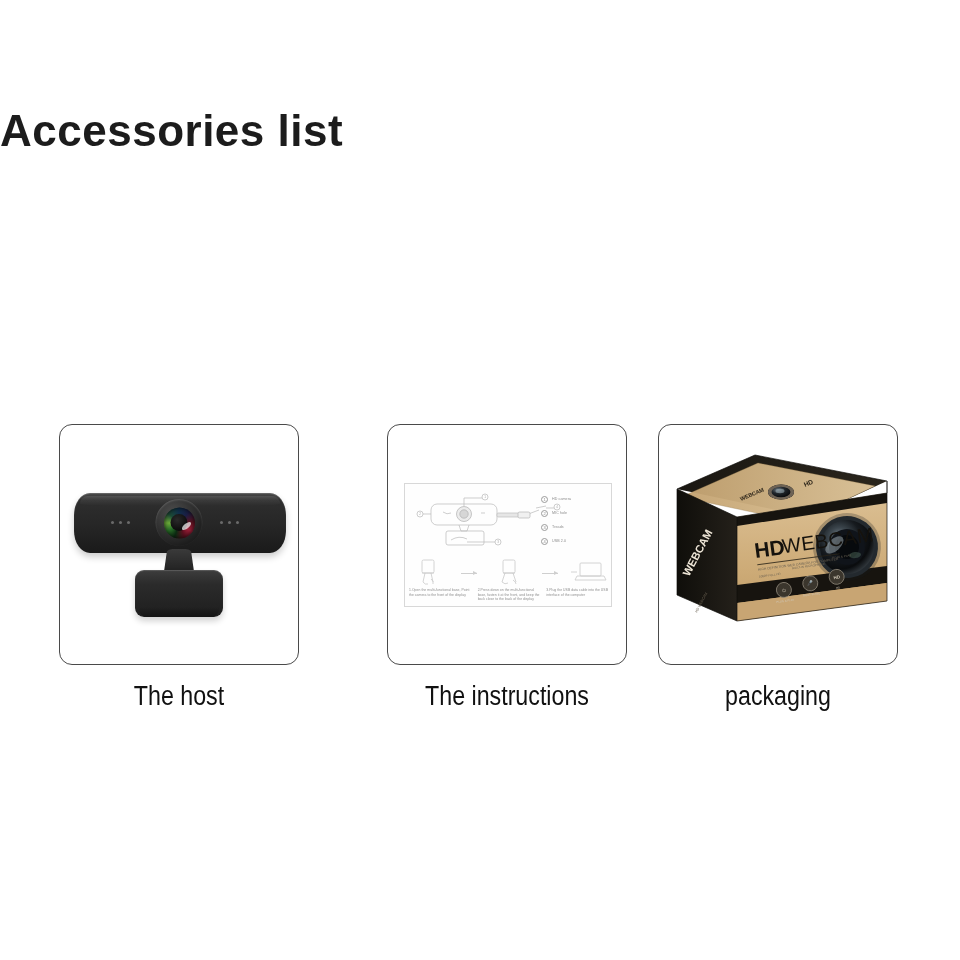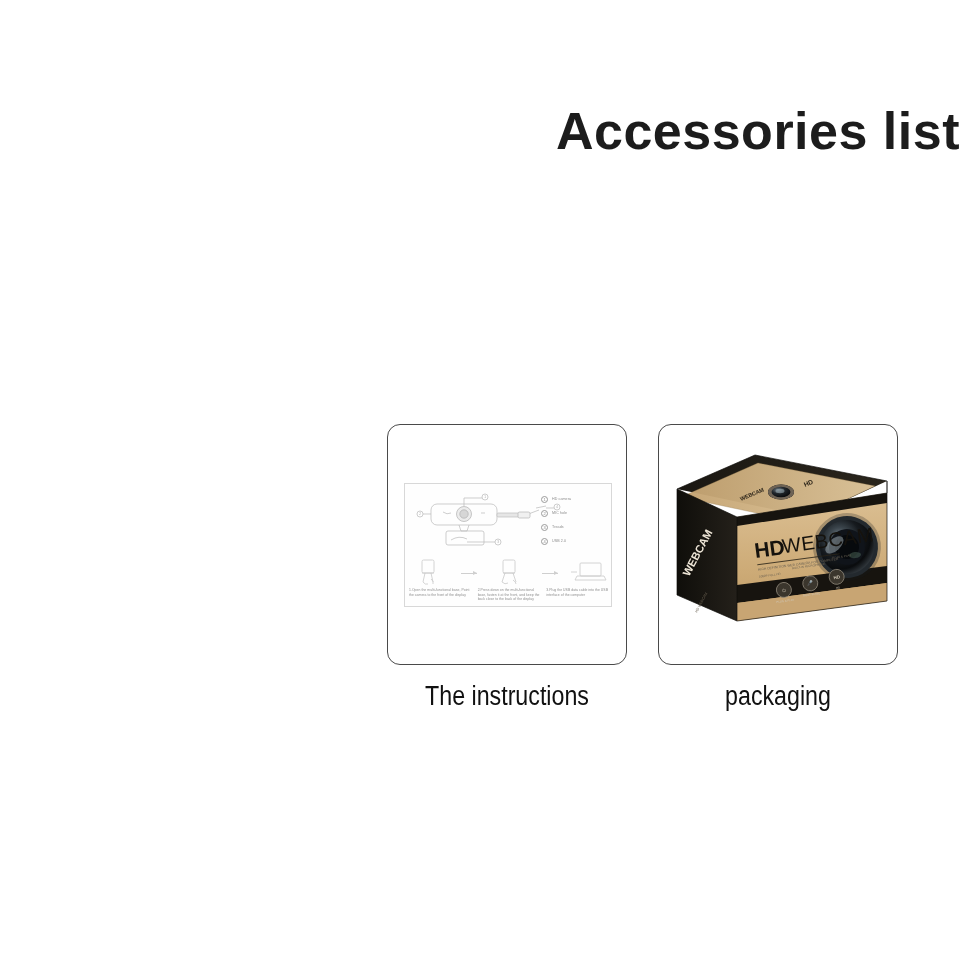--- a/index.html
+++ b/index.html
@@ -15,24 +15,24 @@
     font-family: "Liberation Sans", sans-serif;
     overflow: hidden;
   }
 
   
   .page-title {
     position: absolute;
     top: 92px;
     left: 0;
     width: 960px;
-    text-align: right;
+    text-align: left;
     font-family: "Liberation Sans", sans-serif;
     font-weight: bold;
-    font-size: 52px;
+    font-size: 44px;
     line-height: 78px;
     letter-spacing: 0.5px;
     color: #1c1c1c;
     white-space: nowrap;
   }
 
   
   .cards-row {
     position: absolute;
     top: 424px;
@@ -298,20 +298,50 @@
   .box-txt-badge { font-family: "Liberation Sans", sans-serif; fill: #cfc6b6; }
   .box-txt-top { font-family: "Liberation Sans", sans-serif; font-weight: bold; fill: #2a2318; }
 </style>
 </head>
 <body>
 
 <div class="page-title">Accessories list</div>
 
 <div class="cards-row">
 
+  <div class="card-col col-1">
+    <div class="card-frame">
+      <div class="webcam-stage">
+
+        <div class="cam-body"></div>
+
+        <div class="mic-dots left">
+          <span></span>
+            <span></span>
+            <span></span>
+        </div>
+        <div class="mic-dots right">
+          <span></span>
+            <span></span>
+            <span></span>
+        </div>
+
+        <div class="cam-lens-outer">
+          <div class="cam-lens-mid">
+            <div class="cam-lens-core"></div>
+            <div class="cam-lens-glint"></div>
+          </div>
+        </div>
+
+        <div class="cam-neck"></div>
+        <div class="cam-base"></div>
+      </div>
+    </div>
+    <div class="card-caption">The host</div>
+  </div>
 
   <div class="card-col col-2">
     <div class="card-frame">
       <div class="sheet">
 
         <svg class="sheet-diagram" viewBox="0 0 208 74">
           <g fill="none" stroke="#b9b9b9" stroke-width="0.7">
 
             <rect x="26" y="20" width="66" height="21" rx="6"></rect>
             <circle cx="59" cy="30" r="7.5" fill="#ececec" stroke="#b0b0b0"></circle>

